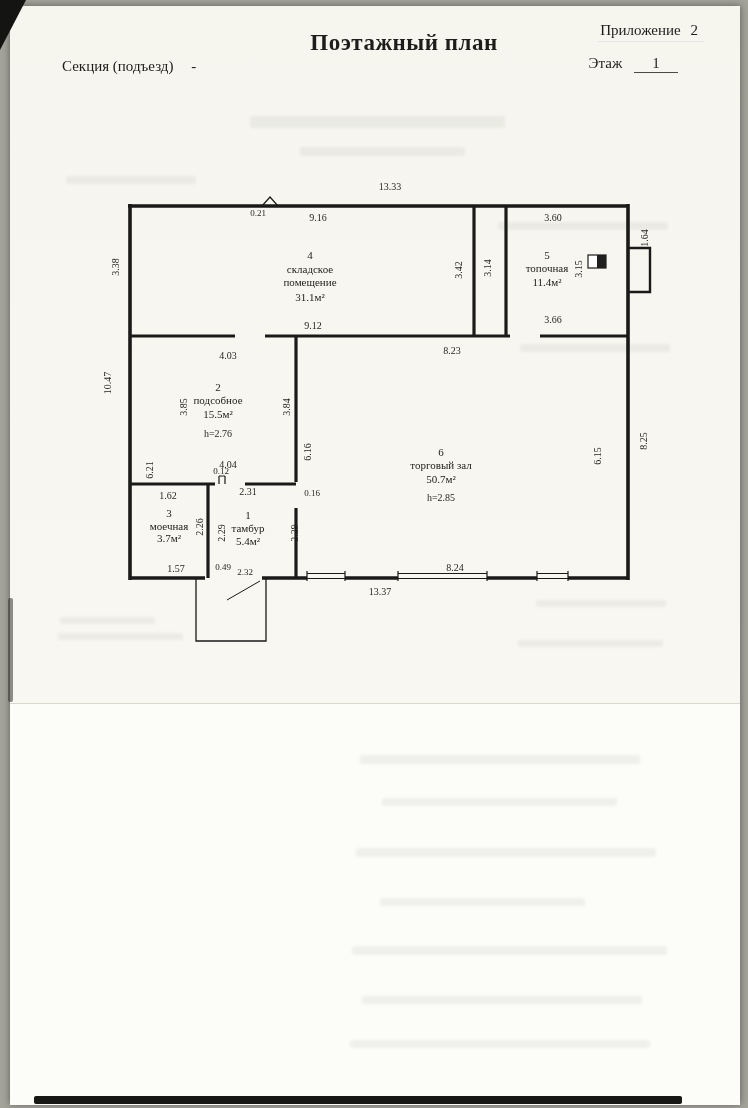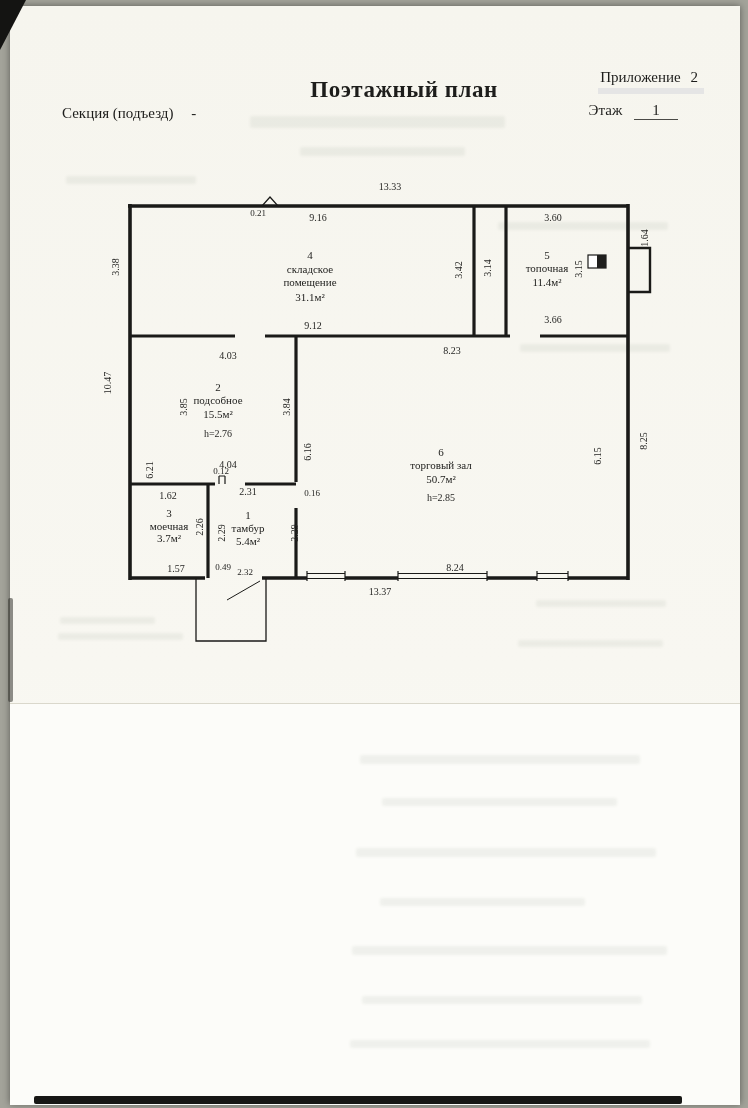--- a/index.html
+++ b/index.html
@@ -27,22 +27,22 @@
     background:#33332e;opacity:.55;border-radius:2px;
   }
   .bottom-strip{
     position:absolute;left:34px;top:1096px;width:648px;height:8px;
     background:#171715;border-radius:2px;
   }
   .ghost{
     position:absolute;background:#72816f;opacity:.09;
     filter:blur(1.5px);border-radius:2px;pointer-events:none;
   }
-  .hdr{position:absolute;font-size:15px;white-space:nowrap;margin-top:47px;}
-  .appendix{right:44px;top:22px;border-bottom:6px solid #e5e5e5;padding:0 6px 2px 2px;}
+  .hdr{position:absolute;font-size:15px;white-space:nowrap;}
+  .appendix{right:44px;top:22px;border-bottom:1px solid #e5e5e5;padding:0 6px 2px 2px;}
   .title{
     left:60px;right:0;top:30px;text-align:center;
     font-size:23px;font-weight:bold;letter-spacing:.5px;
   }
   .section{left:62px;top:58px;text-align:center;}
   .floor{right:70px;top:55px;}
   .uline{
     display:inline-block;min-width:36px;text-align:center;
     border-bottom:1px solid #4a4a46;margin-left:8px;padding:0 4px;
   }

